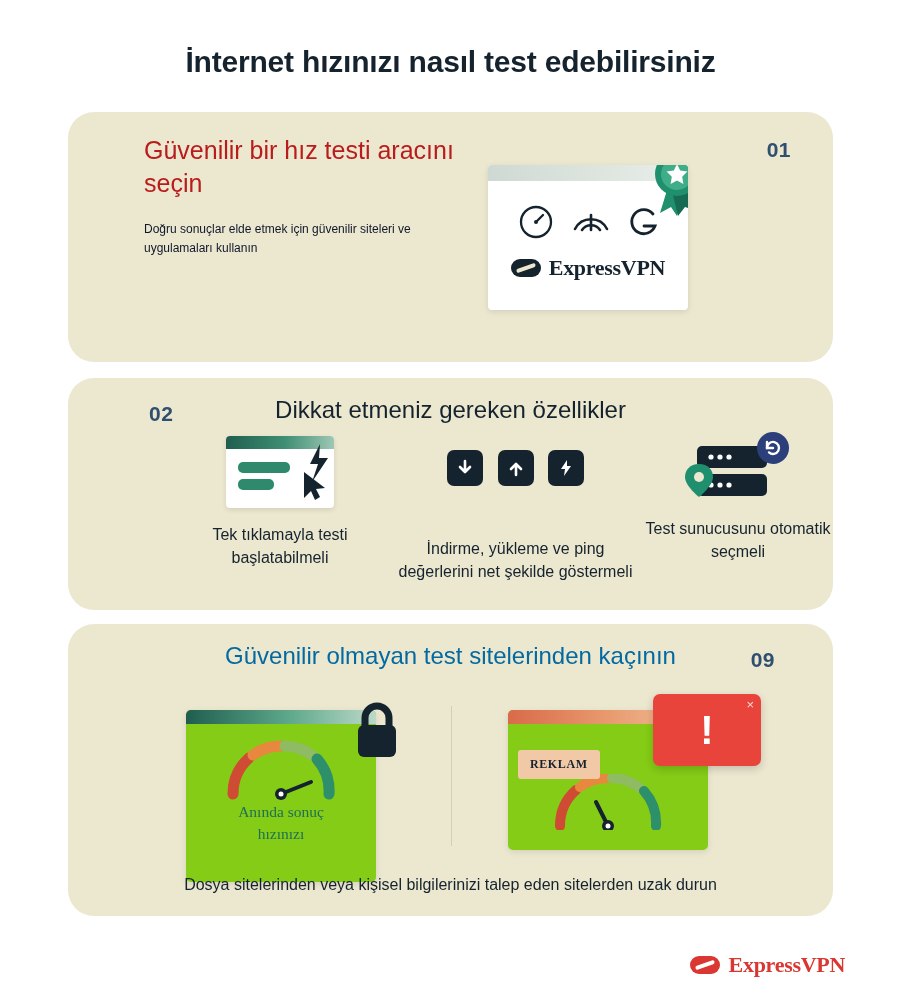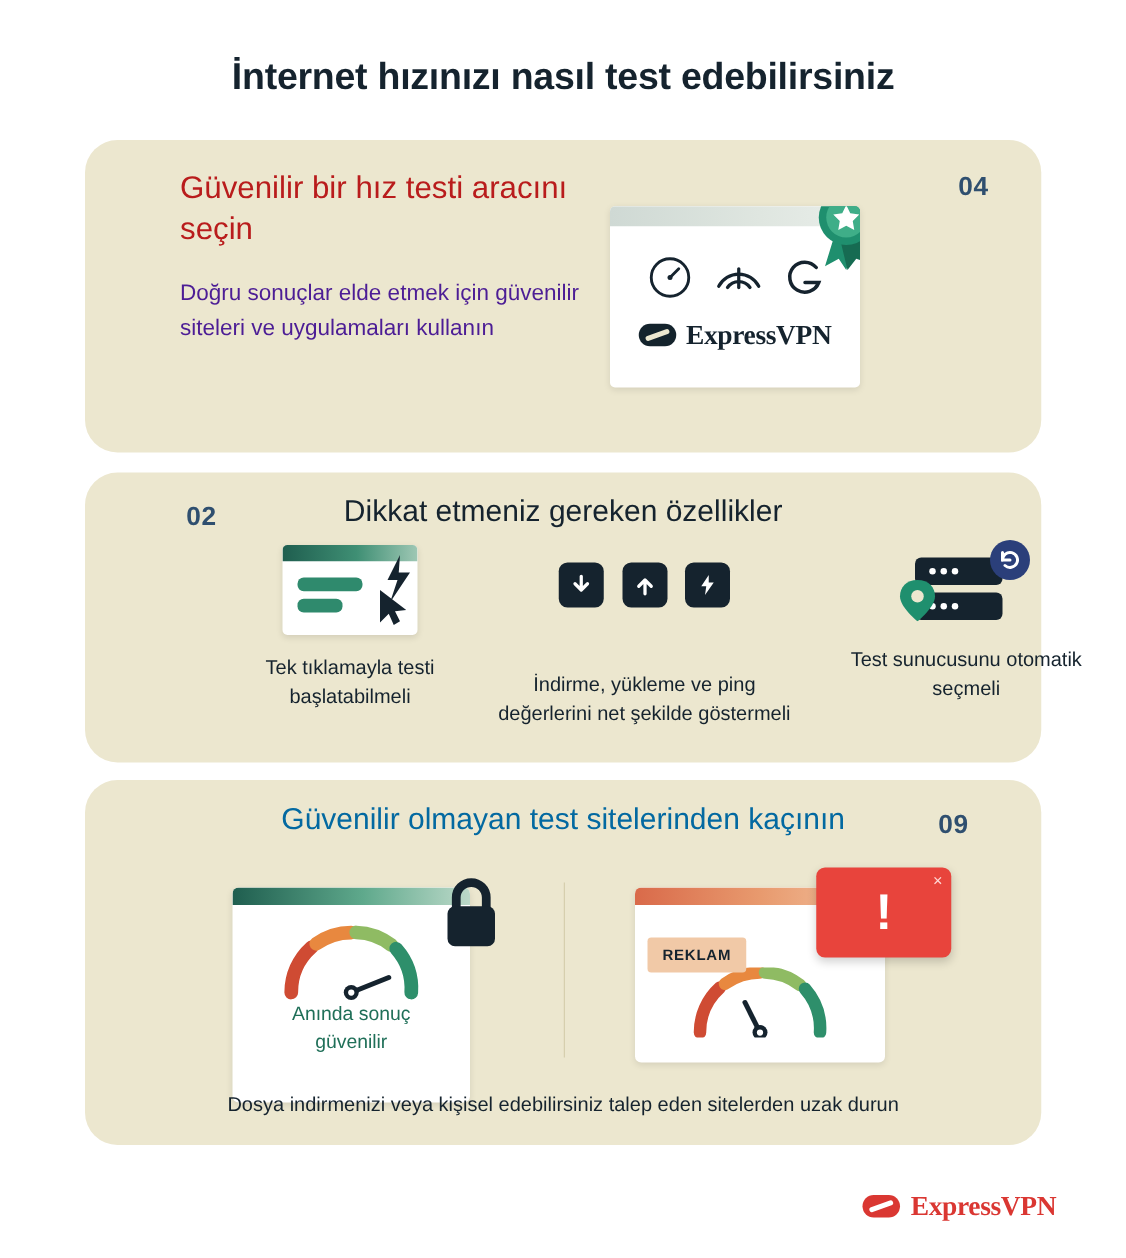--- a/index.html
+++ b/index.html
@@ -55,23 +55,23 @@
     font-size: 25px;
     line-height: 1.32;
     font-weight: 400;
     color: #b91c1c;
   }
   .card1-body {
     position: absolute;
     left: 76px;
     top: 108px;
     width: 320px;
-    font-size: 18px;
+    font-size: 12px;
     line-height: 1.58;
-    color: #4c1d95;
+    color: #0f172a;
   }
 
   
   .browser1 {
     position: absolute;
     left: 420px;
     top: 53px;
     width: 200px;
     height: 145px;
     background: #ffffff;
@@ -140,21 +140,21 @@
     font-size: 24px;
     color: #15232e;
   }
   .col {
     position: absolute;
     top: 52px;
     text-align: center;
   }
   #col1 { left: 102px; width: 220px; }
   #col2 { left: 330px; width: 235px; }
-  #col3 { left: 570px; width: 200px; margin-left: 35px; }
+  #col3 { left: 570px; width: 200px; }
   .col .art { height: 88px; position: relative; }
   .col .cap {
     font-size: 16px;
     line-height: 1.42;
     color: #15232e;
   }
 
   .mini-browser {
     width: 108px; height: 72px;
     background: #fff;
@@ -215,24 +215,25 @@
   .divider {
     position: absolute;
     left: 383px;
     top: 82px;
     width: 1px;
     height: 140px;
     background: #d6cfae;
   }
   .panel {
     position: absolute;
-    background: #ffffff;
+    background: #84cc16;
     border-radius: 5px;
     box-shadow: 0 2px 6px rgba(0,0,0,0.10);
     overflow: hidden;
+    font-family: Liberation Serif, serif;
   }
   #panel-left { left: 118px; top: 86px; width: 190px; height: 172px; }
   #panel-left .p-bar { height: 14px; background: linear-gradient(90deg,#1f5e4f 0%, #5fa98c 55%, #bcd9c9 100%); }
   #panel-right { left: 440px; top: 86px; width: 200px; height: 140px; }
   #panel-right .p-bar { height: 14px; background: linear-gradient(90deg,#d96a4a 0%, #e89a6e 50%, #f3c6a4 100%); }
 
   .gauge-cap {
     text-align: center;
     font-size: 15.5px;
     line-height: 1.3;
@@ -315,21 +316,21 @@
     color: #da3732;
     letter-spacing: -0.3px;
   }
 </style>
 </head>
 <body>
 
 <h1 class="page-title">İnternet hızınızı nasıl test edebilirsiniz</h1>
 
 <section class="card" id="card1">
-  <div class="step-num" id="num1">04</div>
+  <div class="step-num" id="num1">01</div>
 
   <div class="card1-heading">Güvenilir bir hız testi aracını seçin</div>
   <div class="card1-body">Doğru sonuçlar elde etmek için güvenilir siteleri ve uygulamaları kullanın</div>
 
   <div class="browser1">
     <div class="bar"></div>
 
     <div class="b1-icons">
 
       <span>
@@ -449,21 +450,21 @@
         <path d="M14 56 A48 48 0 0 1 30 20" stroke="#cf4b33" stroke-width="11" fill="none" stroke-linecap="round"></path>
         <path d="M34 17 A48 48 0 0 1 62 8" stroke="#e8883f" stroke-width="11" fill="none" stroke-linecap="round"></path>
         <path d="M66 8 A48 48 0 0 1 94 18" stroke="#8fbb63" stroke-width="11" fill="none" stroke-linecap="round"></path>
         <path d="M98 21 A48 48 0 0 1 110 56" stroke="#2e8f6b" stroke-width="11" fill="none" stroke-linecap="round"></path>
         <line x1="62" y1="56" x2="92" y2="44" stroke="#15232e" stroke-width="4" stroke-linecap="round"></line>
         <circle cx="62" cy="56" r="6" fill="#15232e"></circle>
         <circle cx="62" cy="56" r="2.5" fill="#ffffff"></circle>
       </svg>
     </div>
     <div class="gauge-cap">Anında sonuç</div>
-    <div class="gauge-cap">güvenilir</div>
+    <div class="gauge-cap">hızınızı</div>
   </div>
 
   <div class="lock">
     <svg width="54" height="62" viewBox="0 0 54 62">
       <path d="M15 26 v-8 a12 12 0 0 1 24 0 v8" fill="none" stroke="#15232e" stroke-width="7"></path>
       <rect x="8" y="25" width="38" height="32" rx="6" fill="#15232e"></rect>
     </svg>
   </div>
 
   <div class="panel" id="panel-right">
@@ -480,19 +481,19 @@
         <circle cx="62" cy="52" r="2.5" fill="#ffffff"></circle>
       </svg>
     </div>
   </div>
 
   <div class="alert-box">
     <span class="alert-x">×</span>
     <span class="bang">!</span>
   </div>
 
-  <div class="card3-foot">Dosya indirmenizi veya kişisel edebilirsiniz talep eden sitelerden uzak durun</div>
+  <div class="card3-foot">Dosya sitelerinden veya kişisel bilgilerinizi talep eden sitelerden uzak durun</div>
 </section>
 
 <div class="footer-logo">
   <span class="footer-mark"></span>
   <span class="footer-text">ExpressVPN</span>
 </div>
 
 </body></html>

